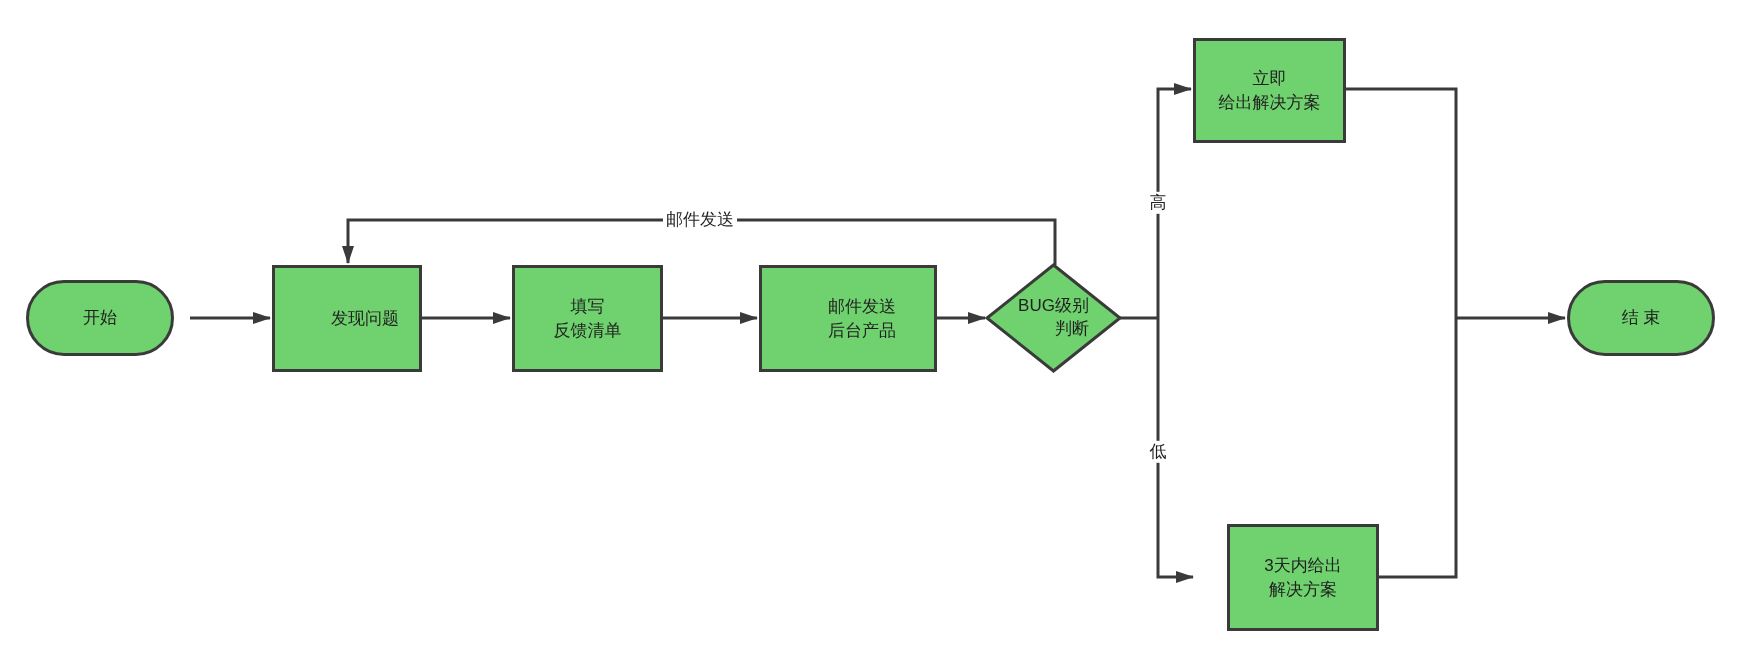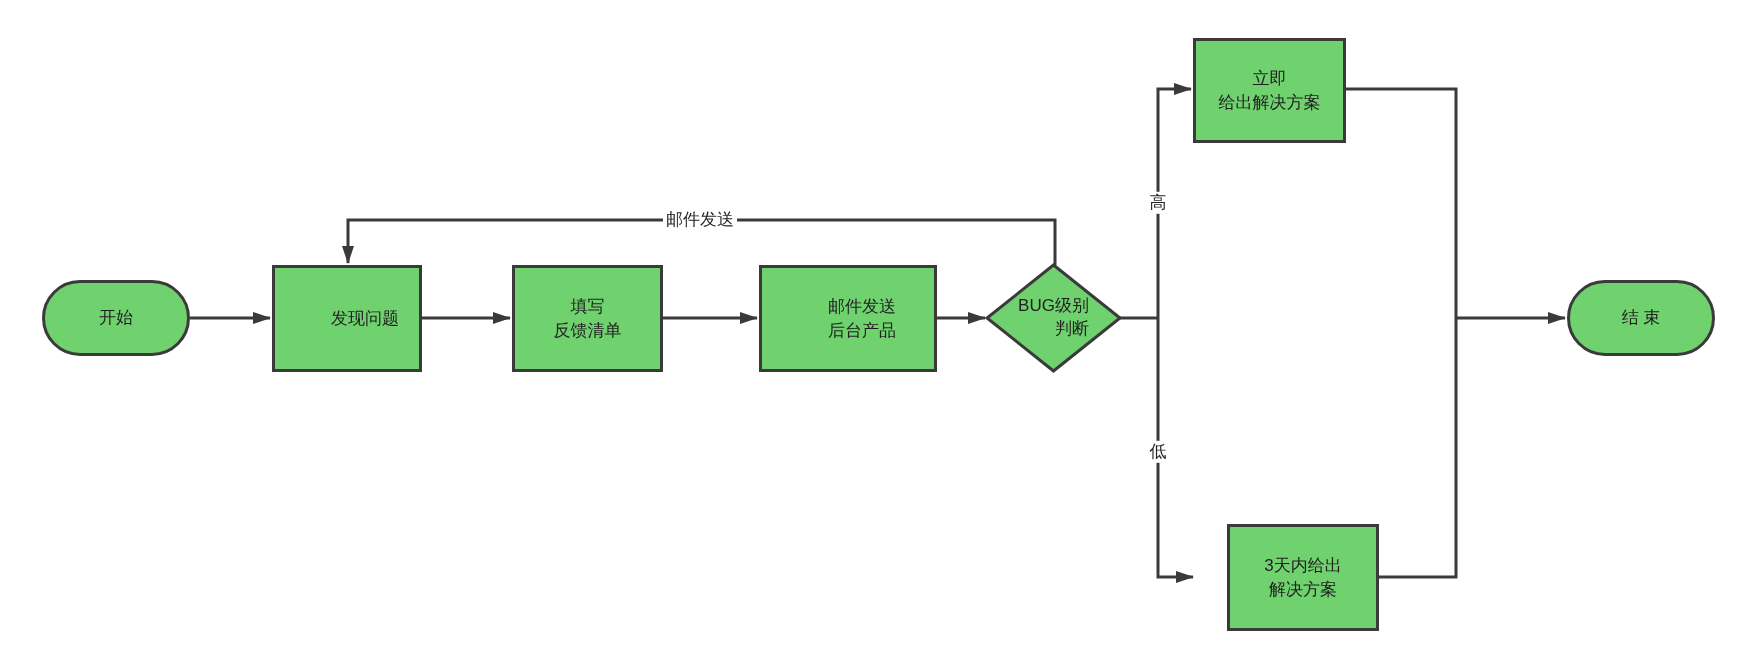--- a/index.html
+++ b/index.html
@@ -42,21 +42,21 @@
   .edge-label{
     position:absolute;
     transform:translate(-50%,-50%);
     background:var(--canvas);
     color:var(--text);
     font-size:17px;line-height:1.2;
     padding:1px 3px;
     white-space:nowrap;
   }
   
-  #n-start      {left:42px;  top:280px; width:148px; height:76px;}
+  #n-start      {left:26px;  top:280px; width:148px; height:76px;}
   #n-discover   {left:272px; top:265px; width:150px; height:107px;padding-left:36px;}
   #n-fillform   {left:512px; top:265px; width:151px; height:107px;font-family:Liberation Serif, serif;}
   #n-email      {left:759px; top:265px; width:178px; height:107px;padding-left:28px;}
   #n-immediate  {left:1193px;top:38px;  width:153px; height:105px;}
   #n-threedays  {left:1227px;top:524px; width:152px; height:107px;}
   #n-end        {left:1567px;top:280px; width:148px; height:76px;}
   #n-decision-text{left:987px;top:265px;width:133px;height:106px;}
   #lbl-nofix{left:700px; top:220px;}
   #lbl-high {left:1158px;top:203px;}
   #lbl-low  {left:1158px;top:452px;}

